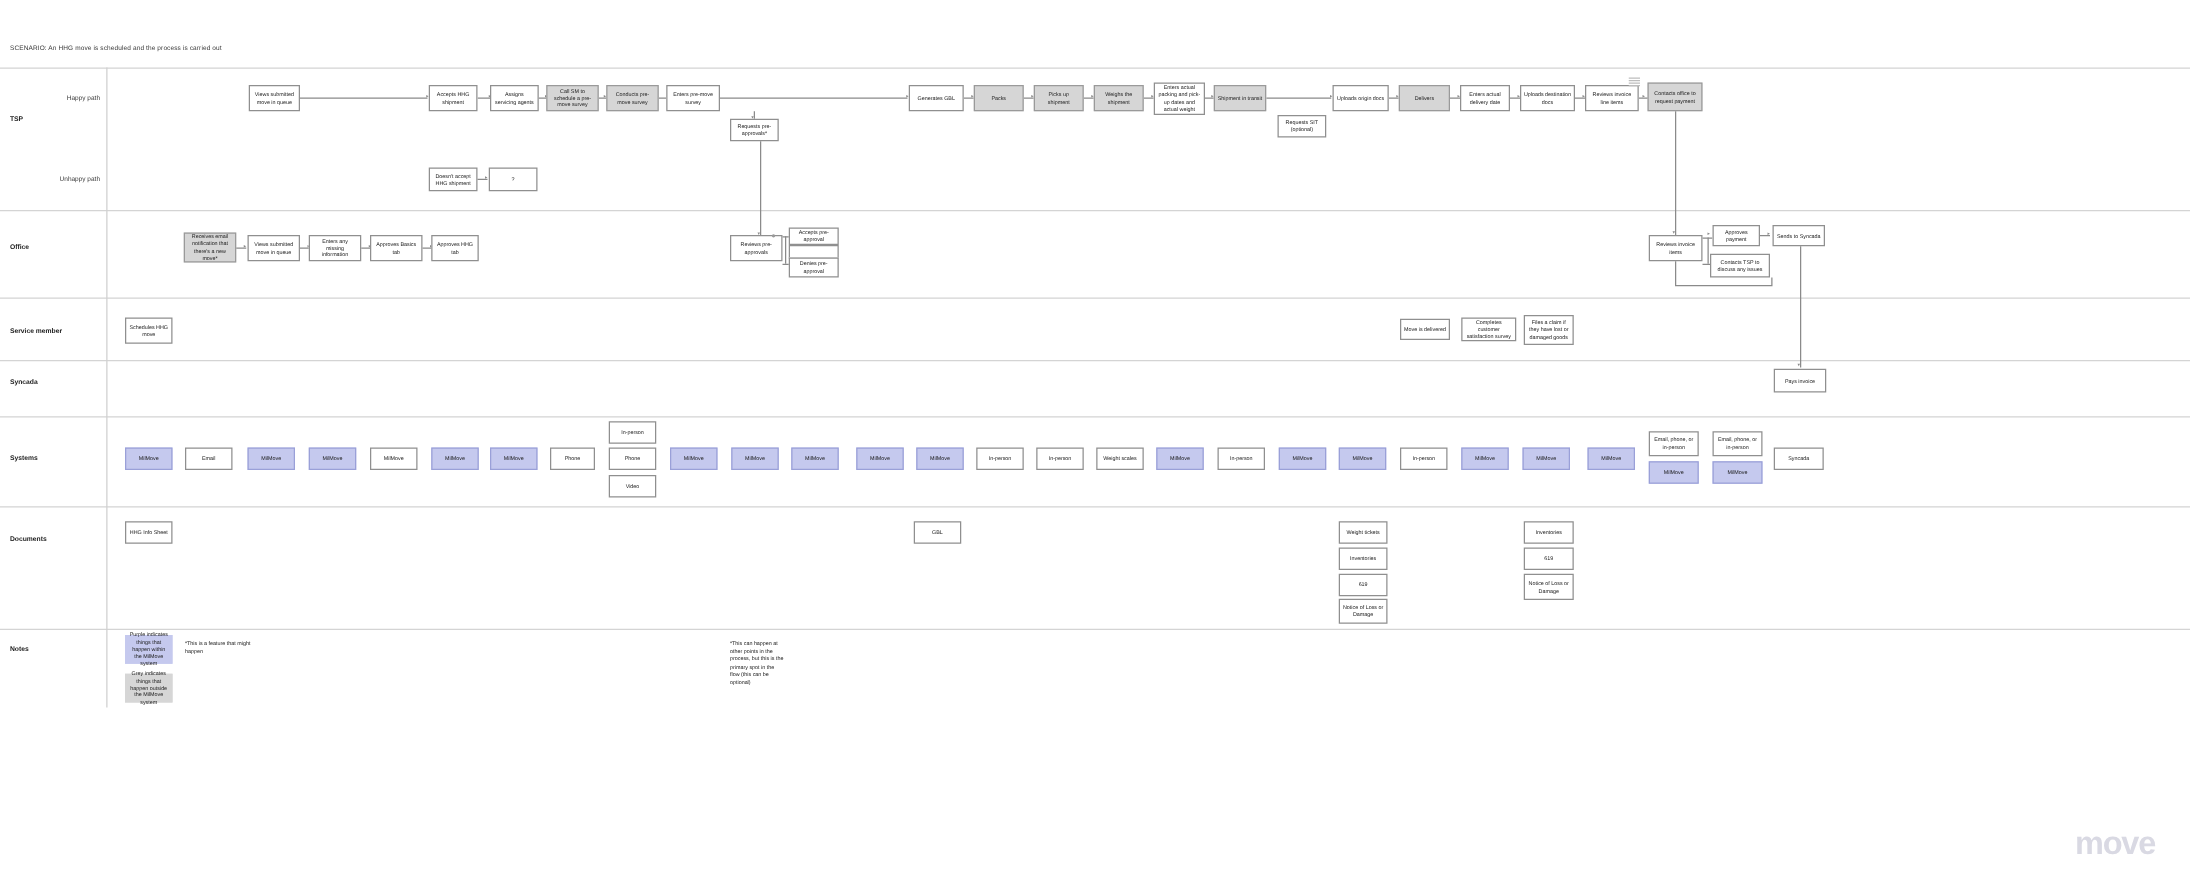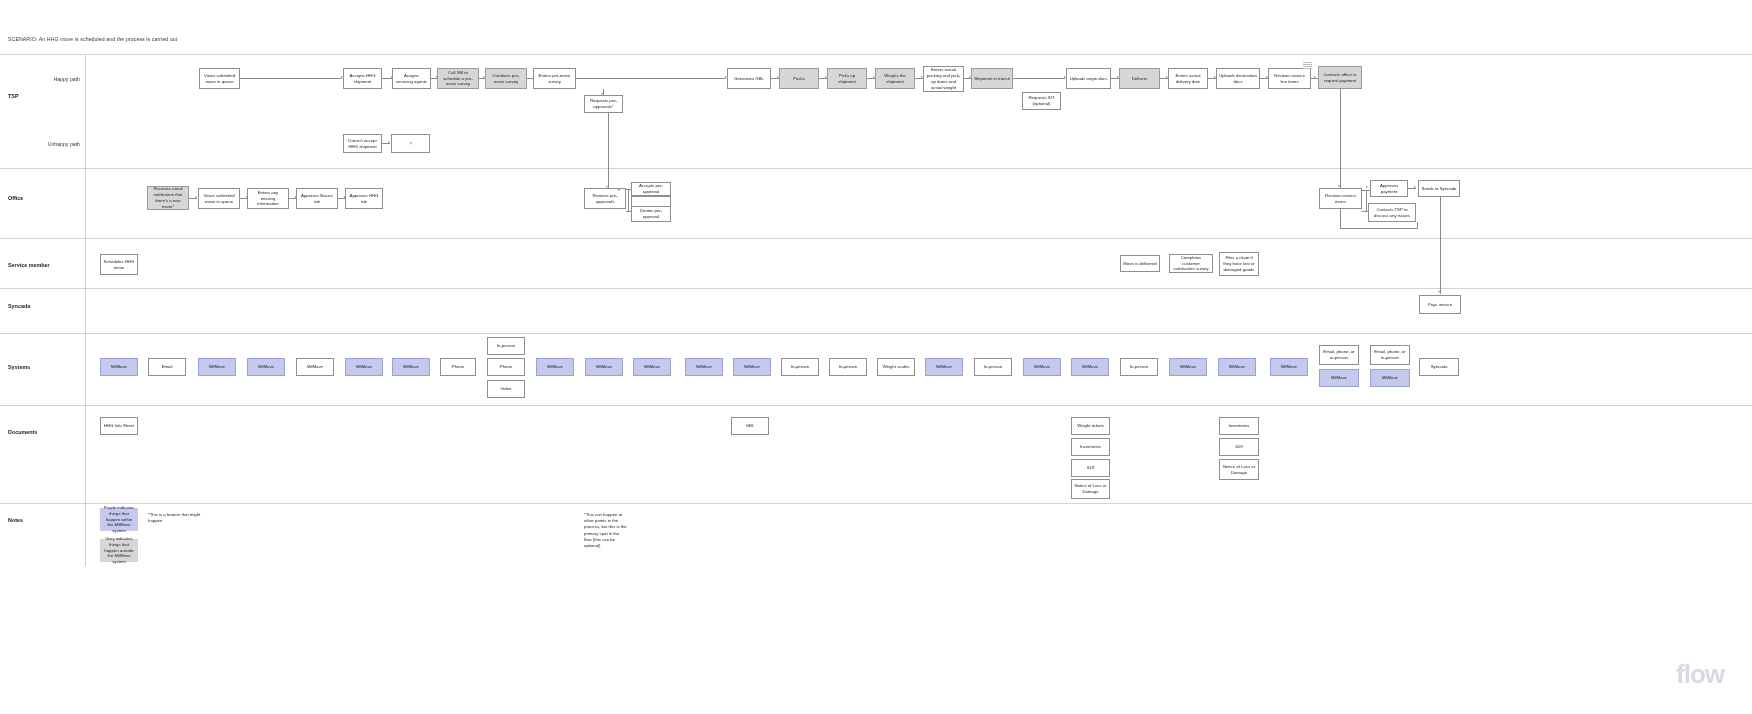--- a/index.html
+++ b/index.html
@@ -248,14 +248,14 @@
   <div class="node plain" style="left:1071px;top:479px;width:39px;height:20px;">Notice of Loss or Damage</div>
   <div class="node plain" style="left:1219px;top:417px;width:40px;height:18px;">Inventories</div>
   <div class="node plain" style="left:1219px;top:438px;width:40px;height:18px;">619</div>
   <div class="node plain" style="left:1219px;top:459px;width:40px;height:21px;">Notice of Loss or Damage</div>
 
   <div class="node note-purple" style="left:100px;top:508px;width:38px;height:23px;">Purple indicates things that happen within the MilMove system</div>
   <div class="node note-grey" style="left:100px;top:539px;width:38px;height:23px;">Grey indicates things that happen outside the MilMove system</div>
   <div class="note-text" style="left:148px;top:512px;width:56px;">*This is a feature that might happen</div>
   <div class="note-text" style="left:584px;top:512px;width:44px;">*This can happen at other points in the process, but this is the primary spot in the flow (this can be optional)</div>
 
-  <div class="miro">flow</div>
+  <div class="miro">move</div>
 </div>
 
 </body></html>

